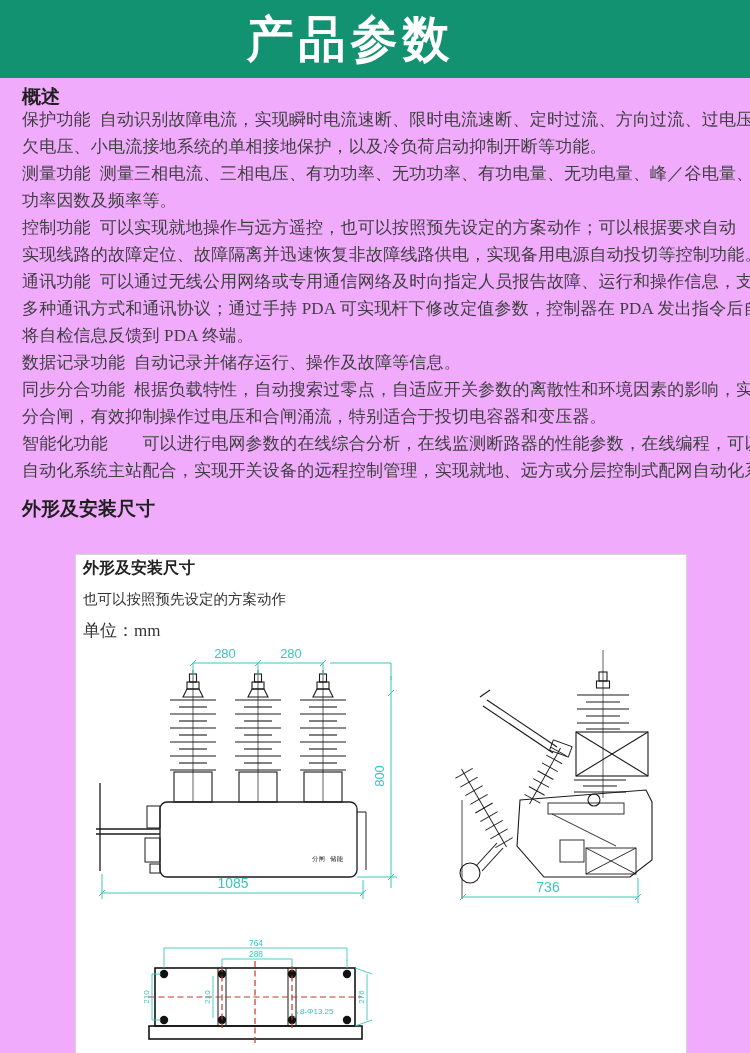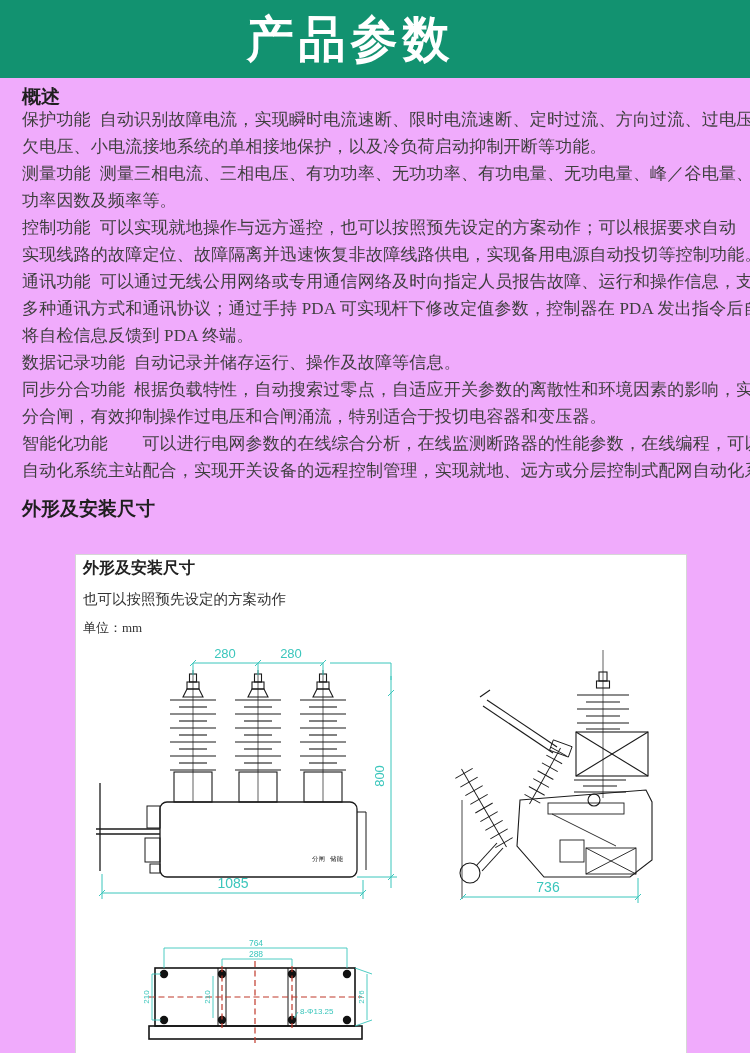--- a/index.html
+++ b/index.html
@@ -46,21 +46,21 @@
     position:absolute; left:83px; top:480px;
     font-family:Liberation Sans, sans-serif;
     font-size:16px; font-weight:bold; color:#222222;
   }
   .drawing-subtitle {
     position:absolute; left:83px; top:512px;
     font-size:14.5px; color:#333333;
   }
   .drawing-unit {
     position:absolute; left:83px; top:541px;
-    font-size:13px; color:#333333;
+    font-size:17px; color:#333333;
   }
   .draw-svg { position:absolute; left:0; top:0; }
   .dim-text {
     font-family:"Liberation Sans","DejaVu Sans",sans-serif;
   }
 </style>
 </head>
 <body>
 
 <div class="page">

